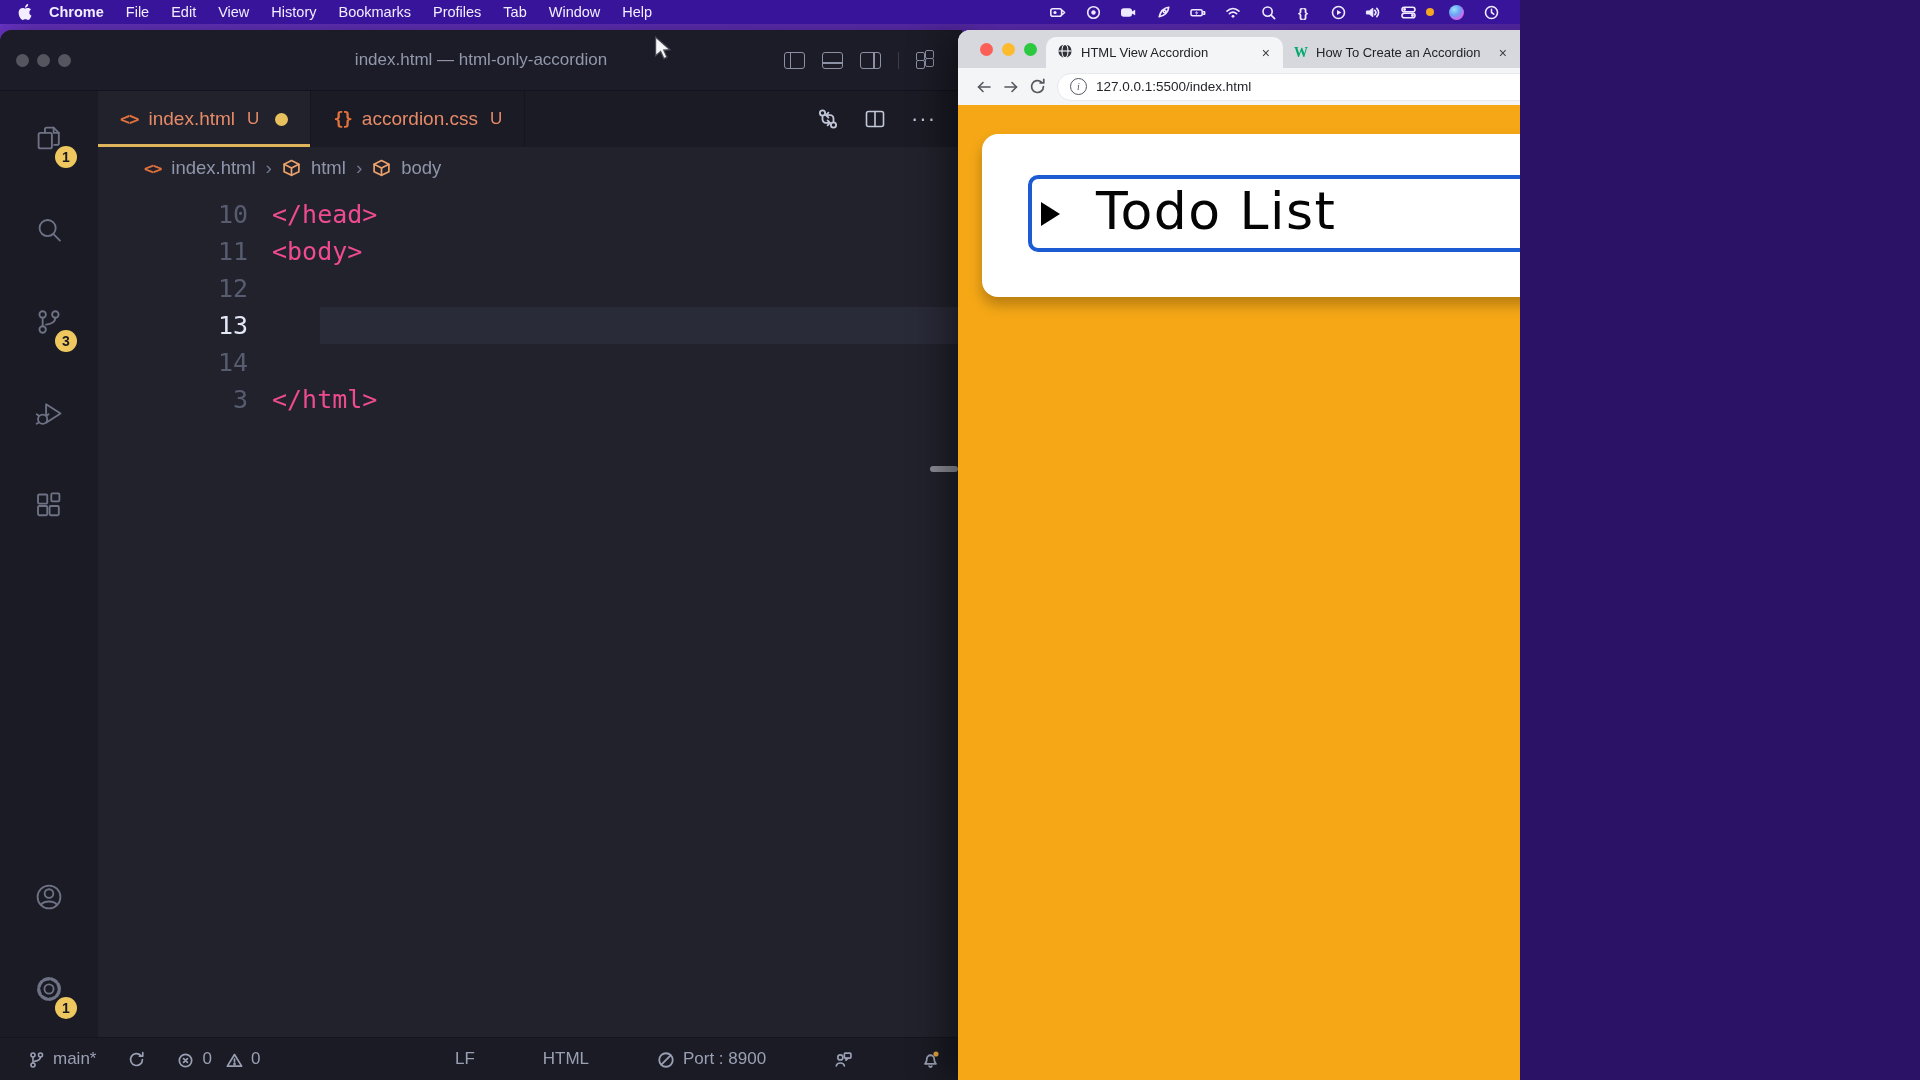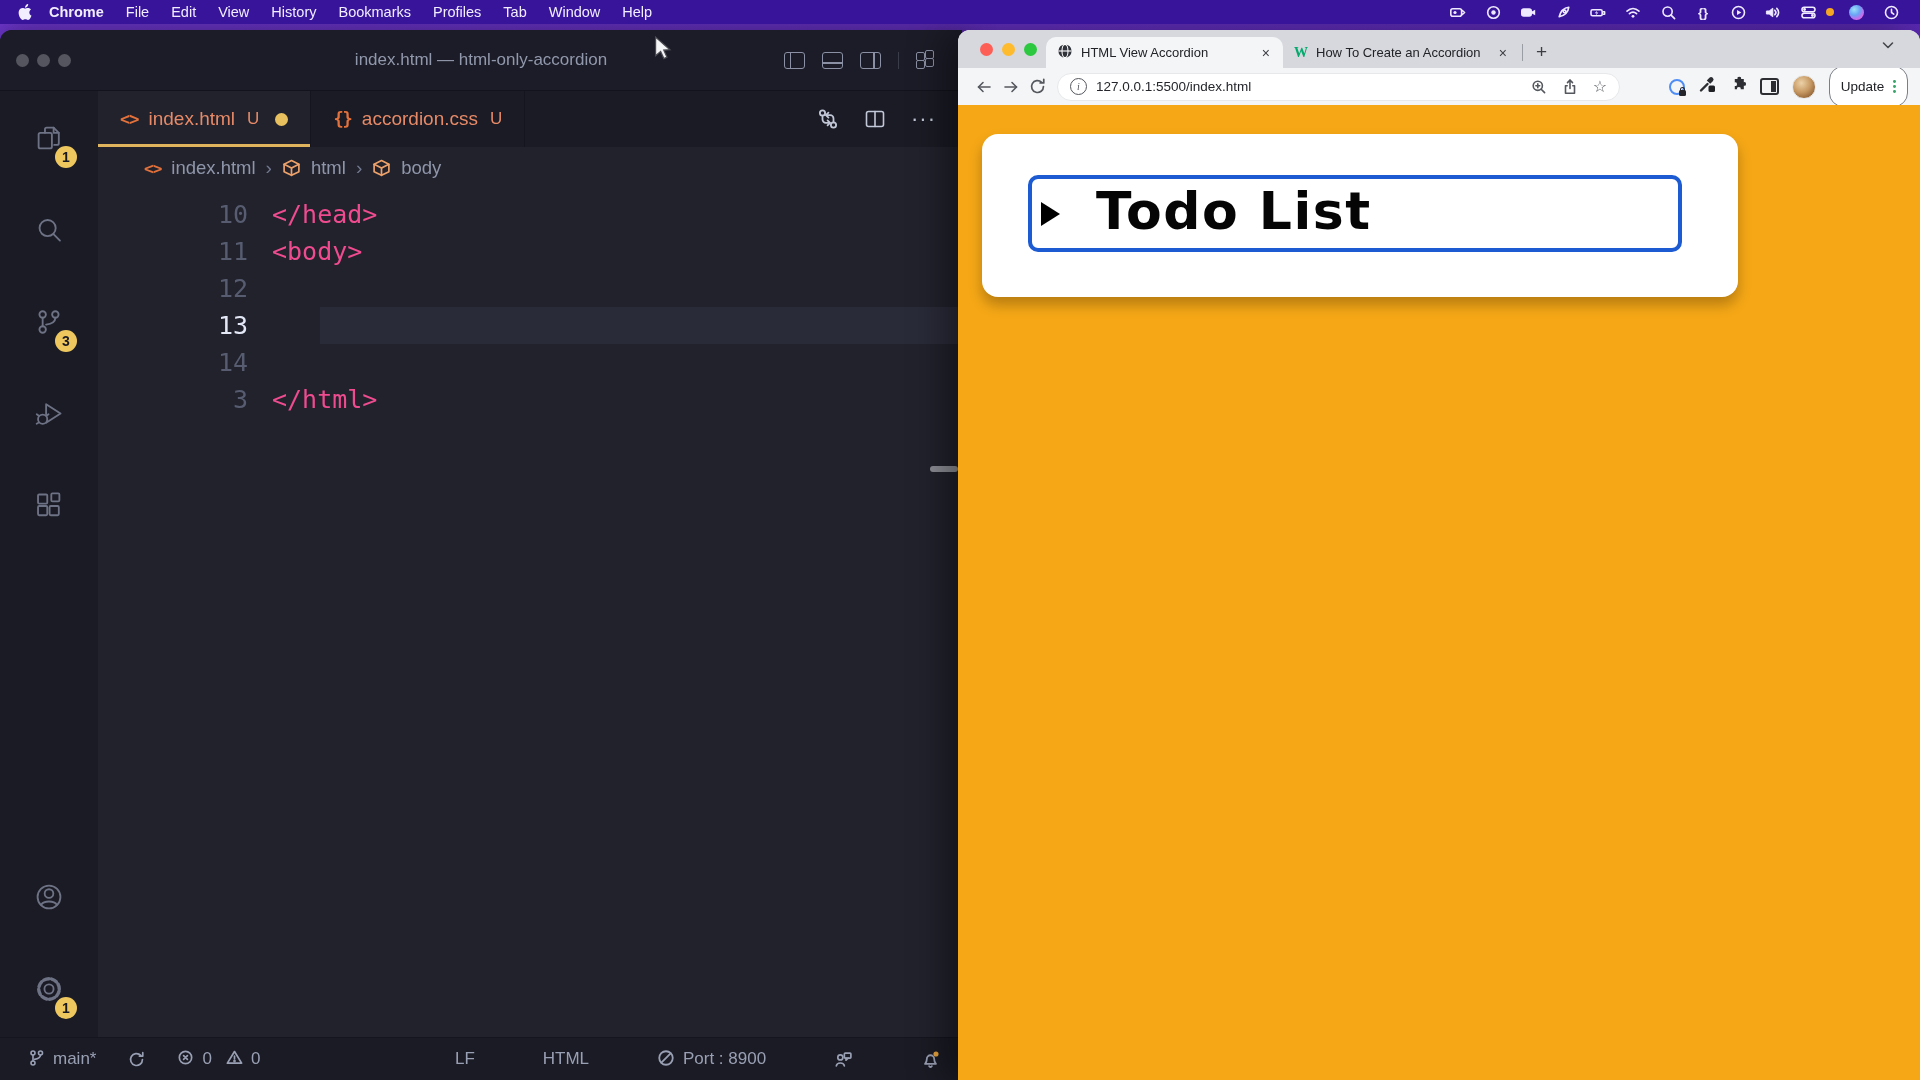--- a/index.html
+++ b/index.html
@@ -1,16 +1,16 @@
 <!DOCTYPE html>
 <html><head>
 <meta charset="utf-8">
 <style>
   html,body{margin:0;padding:0;background:#2c1266;}
-  .screen{position:relative;width:1920px;height:1080px;overflow:hidden;
+  .screen{position:relative;width:1520px;height:1080px;overflow:hidden;
     background:linear-gradient(155deg,#6f37cf 0%,#5526ab 55%,#431c8e 100%);
     font-family:"Liberation Sans",sans-serif;-webkit-font-smoothing:antialiased;}
   svg.ic{fill:none;stroke:currentColor;stroke-width:1.6;stroke-linecap:round;stroke-linejoin:round;display:block}
 
   
   .menubar{position:absolute;top:0;left:0;right:0;height:24px;background:#38149b;display:flex;align-items:center;
     color:#f2eeff;font-size:14.5px;padding:0 10px;z-index:50}
   .menubar .menu{padding:0 11px;line-height:24px}
   .menubar .menu.app{font-weight:bold}
   .mb-apple{margin:0 6px 0 8px;display:flex}
@@ -66,21 +66,21 @@
   .code{flex:1;position:relative;font-family:"DejaVu Sans Mono",monospace;font-size:25px;padding-top:7px}
   .cl{height:37px;display:flex;align-items:center}
   .cl .n{width:150px;text-align:right;color:#575c70;flex:none}
   .cl .t{margin-left:24px;color:#ef4b8f;white-space:pre}
   .cl.cur{background:linear-gradient(90deg,transparent 0,transparent 222px,#2a2b39 222px)}
   .cl.cur .n{color:#e3e7f6}
   .sash{position:absolute;top:436px;left:930px;width:28px;height:6px;background:#8e8f97;border-radius:3px;z-index:12}
 
   .vs-status{position:absolute;bottom:0;left:0;right:0;height:42px;background:#1a1b24;border-top:1px solid #14151e;
     display:flex;align-items:center;color:#9aa0b4;font-size:17px;padding-left:28px}
-  .st{display:flex;align-items:flex-start;gap:8px;margin-right:32px}
+  .st{display:flex;align-items:flex-end;gap:8px;margin-right:32px}
   .st-right{position:absolute;left:455px;right:22px;top:0;bottom:0;display:flex;align-items:center;justify-content:space-between}
   .st-right .st{margin-right:0}
   .bell-wrap{position:relative}
 
   
   .chrome{position:absolute;top:30px;left:958px;width:962px;height:1050px;border-radius:12px 12px 0 0;
     box-shadow:-14px 0 36px rgba(0,0,0,.4);background:#f4f5f7;z-index:20}
   .c-tabs{height:38px;background:#d6d8dd;border-radius:12px 12px 0 0;display:flex;align-items:flex-end;
     padding-left:88px;position:relative}
   .c-traffic{position:absolute;left:22px;top:13px;display:flex;gap:9px}
@@ -117,21 +117,21 @@
   .gdots{display:flex;flex-direction:column;gap:2.5px}
   .gdots i{width:2.8px;height:2.8px;border-radius:50%;background:#3aa56b;display:block}
 
   .c-page{position:absolute;top:75px;bottom:0;left:0;right:0;background:#f5a716}
   .card{position:absolute;left:24px;top:29px;width:756px;height:163px;background:#fff;border-radius:16px;
     box-shadow:0 8px 13px rgba(0,0,0,.25)}
   .acc{position:absolute;left:46px;top:41px;width:654px;height:77px;border:4px solid #1d5bd3;border-radius:10px;
     display:flex;align-items:center;background:#fff;box-sizing:border-box;cursor:pointer}
   .acc .mk{width:0;height:0;border-left:19px solid #000;border-top:12px solid transparent;
     border-bottom:12px solid transparent;margin-left:9px}
-  .acc .ttl{margin-left:36px;font-size:52px;font-weight:700;color:#050505;letter-spacing:1.5px;
+  .acc .ttl{margin-left:36px;font-size:52px;font-weight:400;color:#050505;letter-spacing:1.5px;
     font-family:"DejaVu Sans",sans-serif;margin-top:-6px}
 
   .cursor{position:absolute;left:652px;top:36px;z-index:99;pointer-events:none}
 </style>
 </head>
 <body>
 
 <div class="screen">
 
   <div class="menubar">

